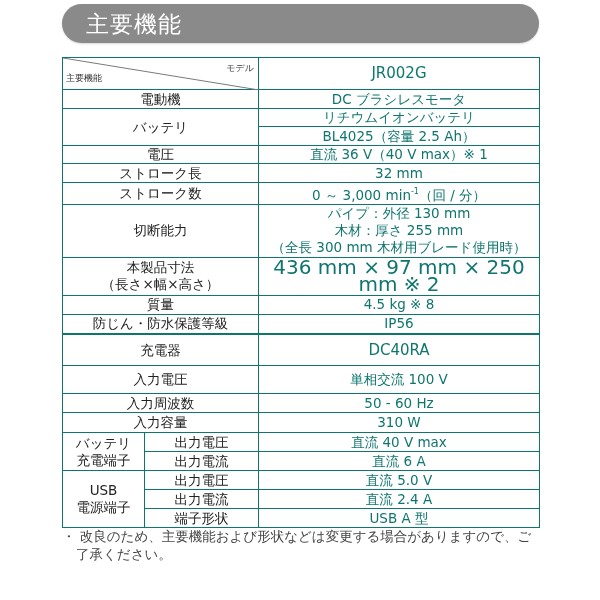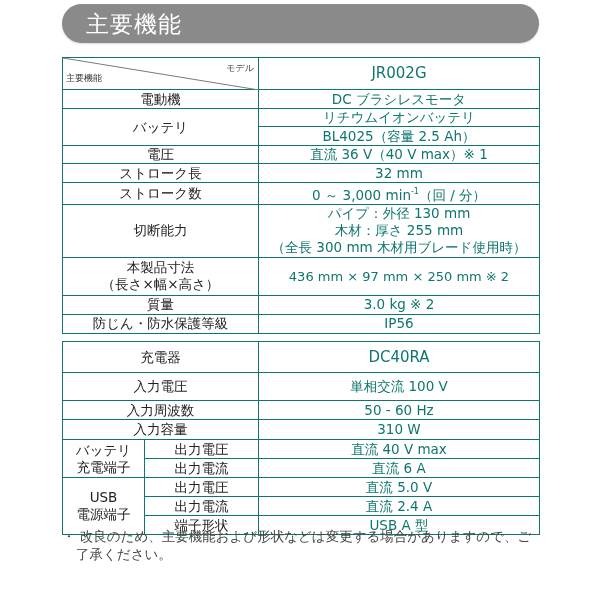--- a/index.html
+++ b/index.html
@@ -5,21 +5,21 @@
   html, body { margin:0; padding:0; background:#ffffff; }
   body { width:600px; height:600px; position:relative; overflow:hidden;
          font-family:"DejaVu Sans","Liberation Sans",sans-serif; color:#333; }
   .title-bar { position:absolute; left:62px; top:4px; width:477px; height:39px;
                background:#8a8a8a; border-radius:20px; box-shadow:0 1px 2px rgba(0,0,0,0.15); }
   .title-text { position:absolute; left:24px; top:5px; font-size:23px; color:#ffffff; letter-spacing:1px; }
   table { position:absolute; left:62px; width:477px; border-collapse:collapse; table-layout:fixed; }
   td { border:1px solid #0f766e; text-align:center; vertical-align:middle; font-size:13.5px;
        padding:0; line-height:17px; color:#333; }
   #spec-table { top:57px; }
-  #charger-table { top:341px;padding-left:24px; }
+  #charger-table { top:334px;padding-left:24px; }
   .lbl { font-weight:normal; color:#222;margin-top:16px; }
   .val { color:#0f766e; }
   .diag { position:relative; height:31px; }
   .diag svg { position:absolute; left:0; top:0; }
   .diag .model-lbl { position:absolute; right:4px; top:2px; font-size:9px; color:#333; }
   .diag .feat-lbl { position:absolute; left:3px; bottom:2px; font-size:9px; color:#333; }
   .hdr-val { font-size:15px; }
   sup { font-size:8px; }
   .notes { position:absolute; left:62px; top:527px; width:500px; font-size:13.5px; line-height:18px; color:#444; }
   .notes div { white-space:nowrap; }
@@ -79,25 +79,25 @@
       <div>パイプ：外径 130 mm</div>
       <div>木材：厚さ 255 mm</div>
       <div>（全長 300 mm 木材用ブレード使用時）</div>
     </td>
   </tr>
   <tr style="height:38px">
     <td class="lbl">
       <div>本製品寸法</div>
       <div>（長さ×幅×高さ）</div>
     </td>
-    <td class="val" style="font-size:13px">436 mm × 97 mm × 250 mm ※ 2</td>
+    <td class="val" style="font-size:20px">436 mm × 97 mm × 250 mm ※ 2</td>
   </tr>
   <tr style="height:19px">
     <td class="lbl">質量</td>
-    <td class="val">3.0 kg ※ 2</td>
+    <td class="val">4.5 kg ※ 8</td>
   </tr>
   <tr style="height:19px">
     <td class="lbl">防じん・防水保護等級</td>
     <td class="val">IP56</td>
   </tr>
 </tbody>
   </table>
 
 <table id="charger-table">
   <colgroup>

